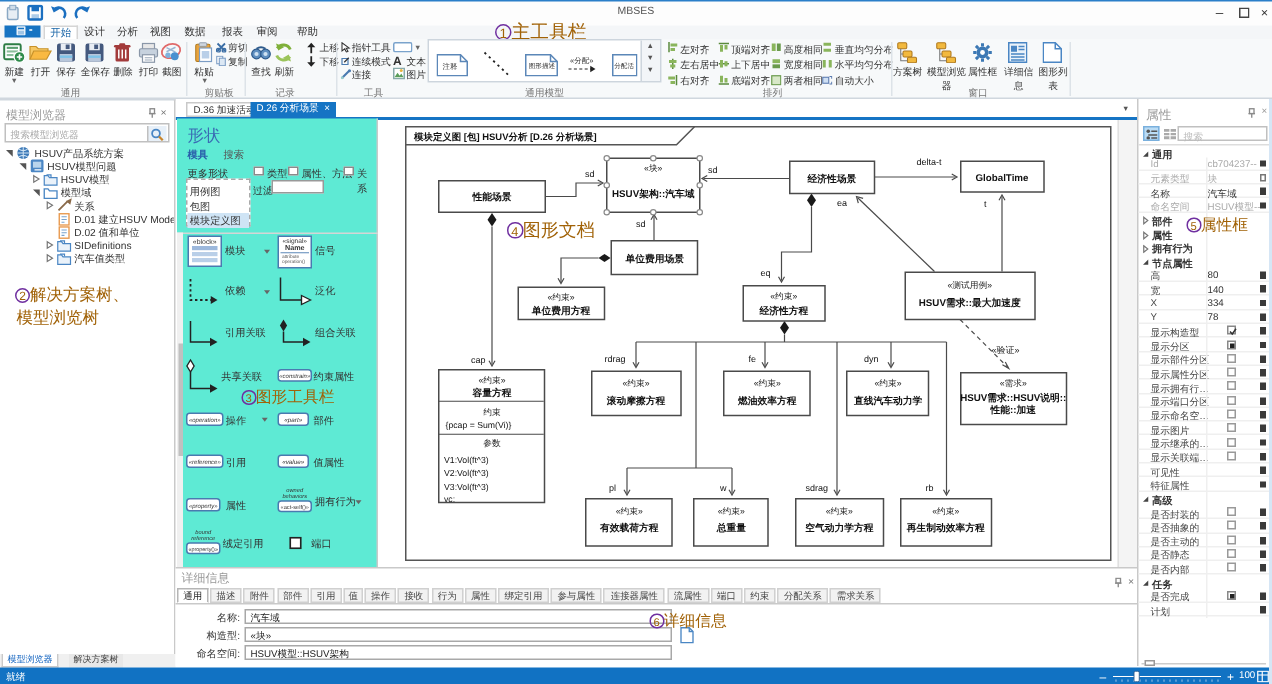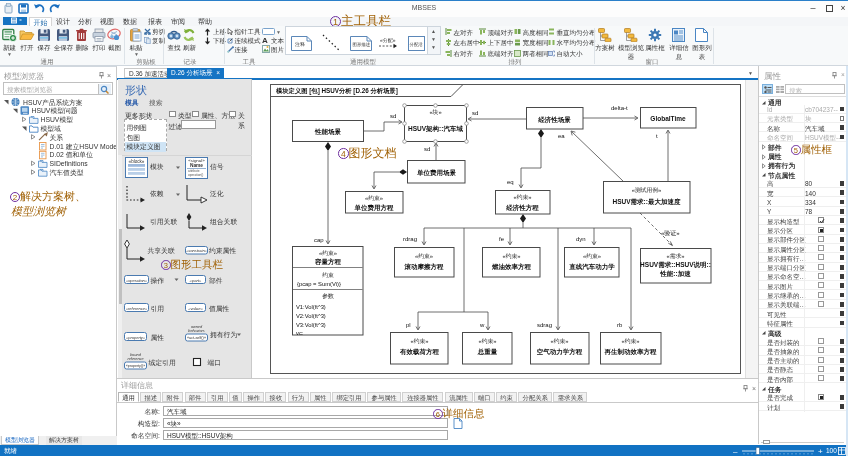--- a/index.html
+++ b/index.html
@@ -18,21 +18,21 @@
 .rglabel{position:absolute;top:32px;font-size:6.5px;color:#777;width:60px;text-align:center;}
 .ribIcon{position:absolute;top:2px;}
 .ribLab{position:absolute;top:18px;font-size:6.5px;color:#333;text-align:center;}
 .ribSmall{position:absolute;font-size:6.5px;color:#333;}
 #doctabs{left:117px;top:68px;width:641px;height:11px;background:#fff;}
 #doctabs .blueline{position:absolute;left:0px;top:10px;width:641px;height:1.5px;background:#1574c4;}
 .dtab{position:absolute;top:0px;height:10px;font-size:6.5px;line-height:10px;padding:0 4px;}
 #leftpanel{left:0;top:66px;width:117px;height:370px;background:#fff;border-right:1px solid #c9c9c9;border-top:1px solid #d0d7de;}
 #lp-title{left:4px;top:4px;font-size:8px;color:#9a9a9a;}
 #lp-search{left:3px;top:15px;width:110px;height:13px;border:1px solid #c0c0c0;background:#fff;}
-#shapes{left:118px;top:79px;width:134px;height:299px;background:#e5e5e5;border-right:1px solid #c9c9c9;}
+#shapes{left:118px;top:79px;width:134px;height:299px;background:#5eead4;border-right:1px solid #c9c9c9;}
 #canvas{left:253px;top:80px;width:505px;height:298px;background:#fff;}
 #props{left:758px;top:66px;width:90px;height:378px;background:#fff;border-left:1px solid #c9c9c9;}
 #details{left:117px;top:378px;width:641px;height:66px;background:#fff;border-top:1px solid #c9c9c9;}
 #bottomtabs{left:0;top:436px;width:117px;height:9px;background:#f0f0f0;}
 #statusbar{left:0;top:445px;width:848px;height:11px;background:#1172c3;color:#fff;font-size:6.5px;}
 .ann{color:#a16207;position:absolute;white-space:nowrap;}
 .cnum{display:inline-block;border:1px solid #7030a0;border-radius:50%;text-align:center;}
 </style></head>
 <body>
 <div id="app">
@@ -367,21 +367,21 @@
   <span style="position:absolute;right:1px;top:1px;width:13px;height:10px;background:#e8f0f8;border-left:1px solid #c0c0c0;">
           <svg width="10" height="9" style="position:absolute;left:1px;top:0.5px">
             <circle cx="4" cy="4" r="2.6" fill="none" stroke="#4a86c4" stroke-width="1.2"></circle>
             <path d="M6 6 L8.5 8.5" stroke="#c8852c" stroke-width="1.5"></path>
           </svg>
         </span>
  </div>
 </div>
 <div id="lefttree" class="abs" style="left:0;top:97px;width:116px;height:90px;"></div>
 <div class="ann abs" style="left:10px;top:189px;font-size:11px;"><span class="cnum" style="width:10px;height:10px;font-size:8px;line-height:10px;">2</span>解决方案树、</div>
-<div class="ann abs" style="left:11px;top:203.5px;font-size:11px;font-style:italic;">模型浏览树</div>
+<div class="ann abs" style="left:11px;top:203.5px;font-size:11px;">模型浏览树</div>
 <div id="bottomtabs" class="abs">
   <span style="position:absolute;left:1px;top:0;height:9px;background:#fff;border:1px solid #c9c9c9;border-top:none;font-size:6px;color:#1565c0;padding:0 3px;line-height:8px;">模型浏览器</span>
   <span style="position:absolute;left:46px;top:0;height:9px;background:#e8e8e8;font-size:6px;color:#444;padding:0 3px;line-height:8px;">解决方案树</span>
 </div>
 <div id="statusbar" class="abs">
   <span style="position:absolute;left:4px;top:2px;">就绪</span>
   <span style="position:absolute;left:733px;top:1.5px;font-size:8px;">–</span>
   <svg style="position:absolute;left:742px;top:2px;" width="72" height="8">
         <path d="M0 4 H72" stroke="#fff" stroke-width="0.8"></path>
         <g stroke="#9cc4e8" stroke-width="0.7">

